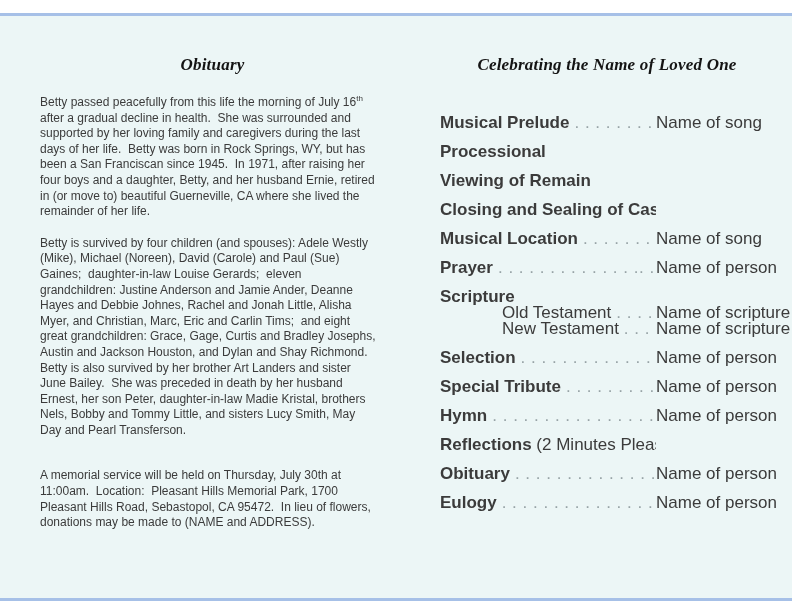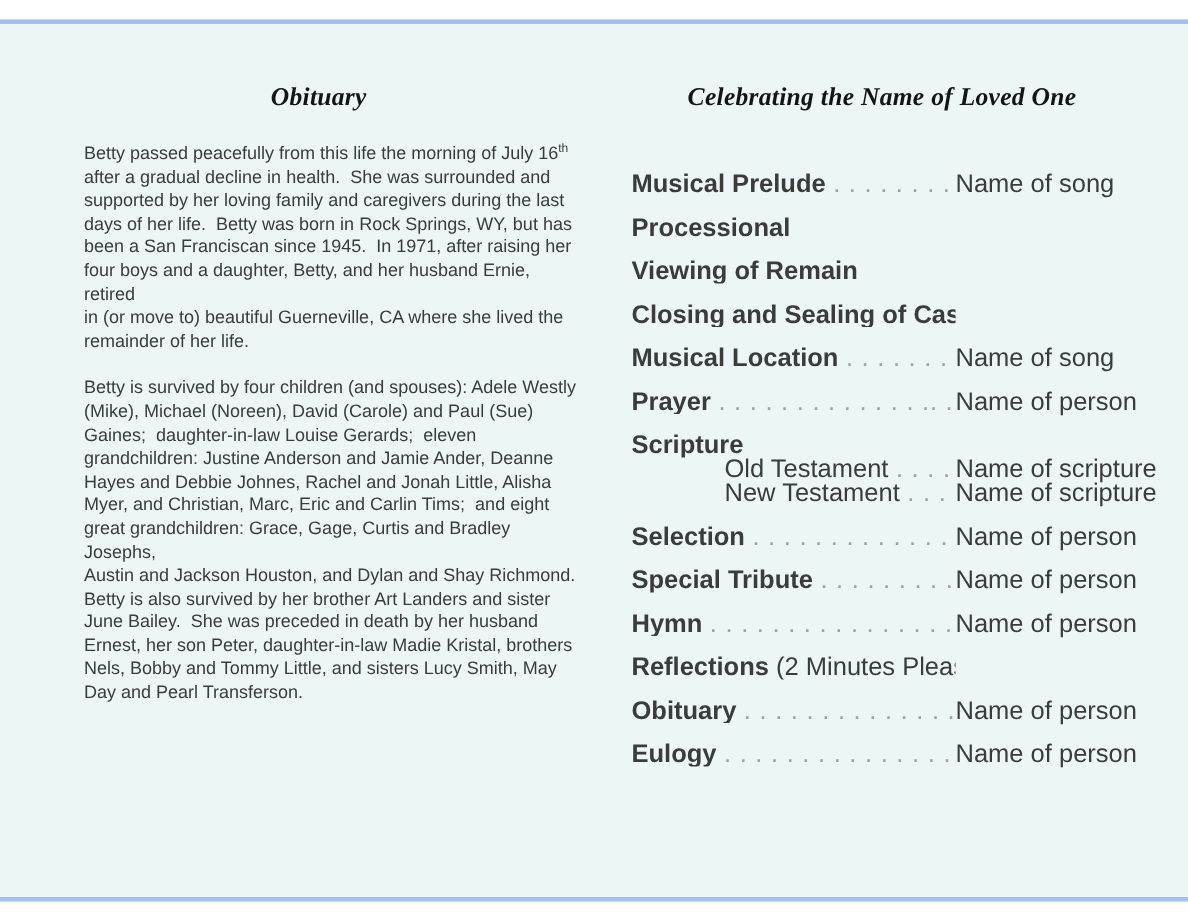--- a/index.html
+++ b/index.html
@@ -11,32 +11,32 @@
   }
   .sheet { position: relative; width: 646px; height: 612px; background: #ffffff; }
   .band {
     position: absolute; left: 0; top: 13px; width: 792px; height: 588px;
     background: #ecf6f6;
     border-top: 3px solid #a6c0e7;
     border-bottom: 3px solid #a6c0e7;
     box-sizing: border-box;
   }
   .col-left  { position: absolute; left: 40px;  top: 55px; width: 345px; }
-  .col-right { position: absolute; left: 421px; top: 55px; width: 334px; }
+  .col-right { position: absolute; left: 440px; top: 55px; width: 334px; }
   .doc-title {
     font-family: "Liberation Serif", serif;
     font-style: italic; font-weight: bold;
     font-size: 17px; color: #141414;
     text-align: center; margin: 0 0 20px 0;
     letter-spacing: 0.2px;
   }
   .col-right .doc-title { margin-bottom: 40px; }
   .para {
     font-size: 12px; line-height: 15.6px; color: #3b3b3b;
-    white-space: pre-wrap; margin: 0 0 16px 16px;
+    white-space: pre-wrap; margin: 0 0 16px 0;
   }
   .para sup { font-size: 8px; vertical-align: super; line-height: 0; }
   .para.gap-lg { margin-top: 30px; }
   .row {
     display: flex; align-items: baseline;
     font-size: 17px; line-height: 16px; color: #3b3b3b;
     margin-bottom: 13px;
   }
   .row.tight { margin-bottom: 0; }
   .row .lead {
@@ -75,20 +75,24 @@
 grandchildren: Justine Anderson and Jamie Ander, Deanne
 Hayes and Debbie Johnes, Rachel and Jonah Little, Alisha
 Myer, and Christian, Marc, Eric and Carlin Tims;  and eight
 great grandchildren: Grace, Gage, Curtis and Bradley Josephs,
 Austin and Jackson Houston, and Dylan and Shay Richmond.
 Betty is also survived by her brother Art Landers and sister
 June Bailey.  She was preceded in death by her husband
 Ernest, her son Peter, daughter-in-law Madie Kristal, brothers
 Nels, Bobby and Tommy Little, and sisters Lucy Smith, May
 Day and Pearl Transferson.</p>
+    <p class="para gap-lg">A memorial service will be held on Thursday, July 30th at
+11:00am.  Location:  Pleasant Hills Memorial Park, 1700
+Pleasant Hills Road, Sebastopol, CA 95472.  In lieu of flowers,
+donations may be made to (NAME and ADDRESS).</p>
   </div>
 
   <div class="col-right">
     <h1 class="doc-title">Celebrating the Name of Loved One</h1>
 
     <div class="row">
       <div class="lead">
           <span class="label">Musical Prelude</span>
           <span class="dots">. . . . . . . . . .   . . . . . . . .</span>
         </div>

